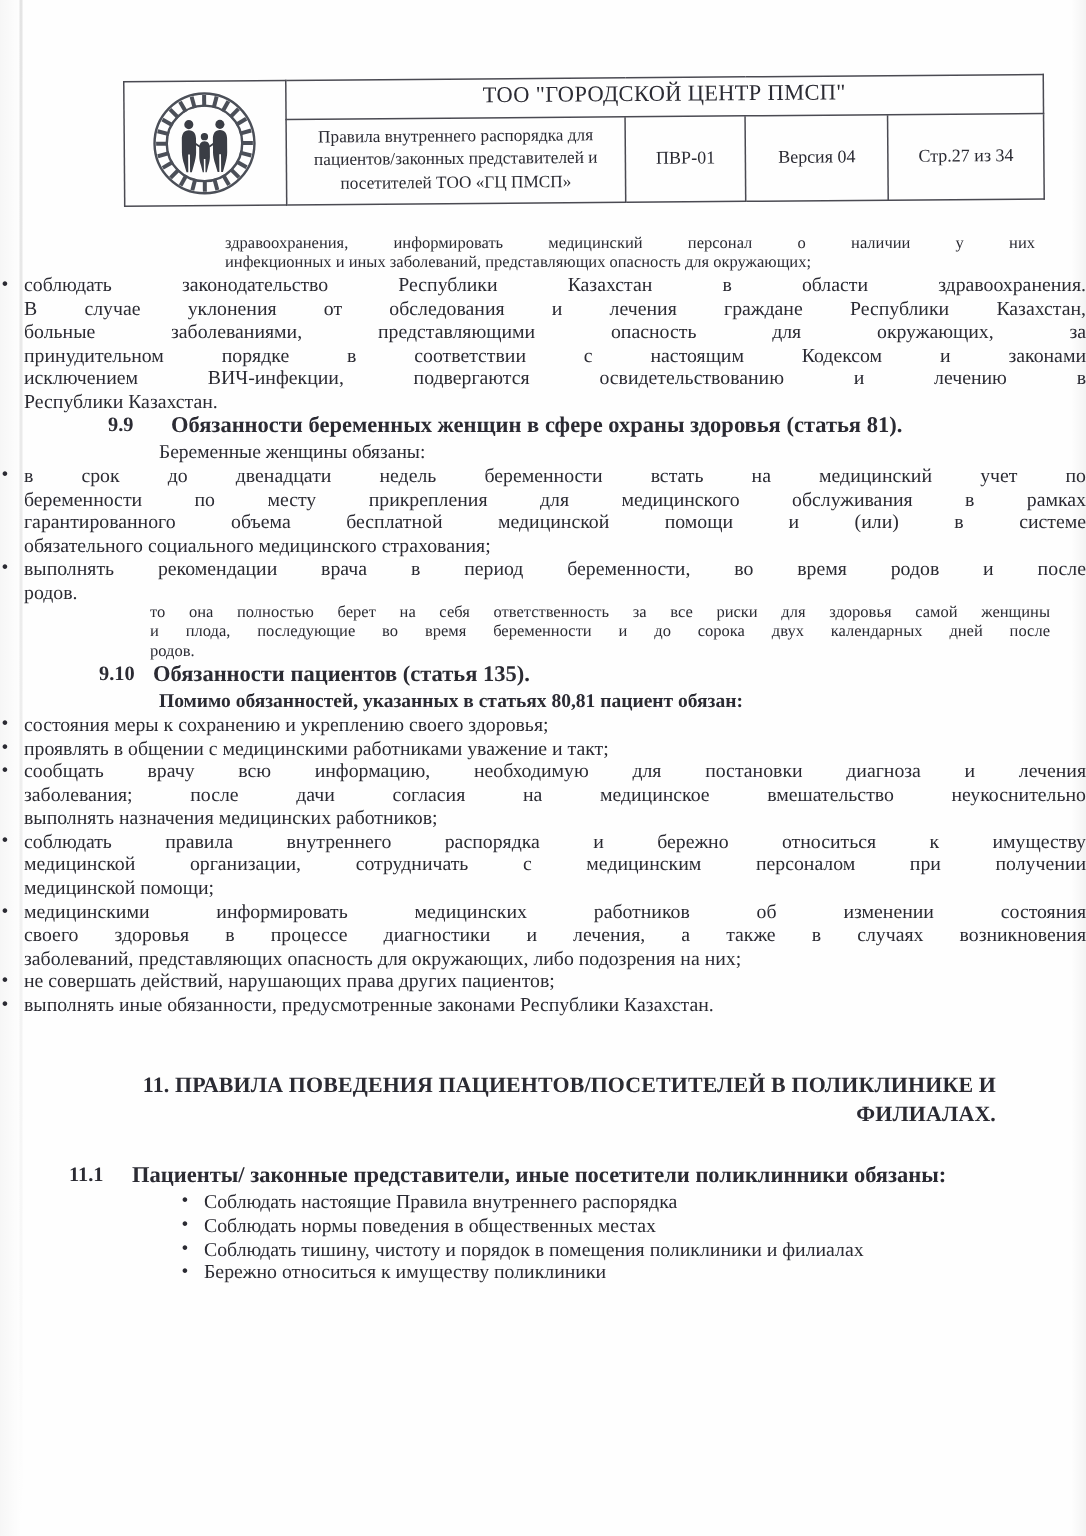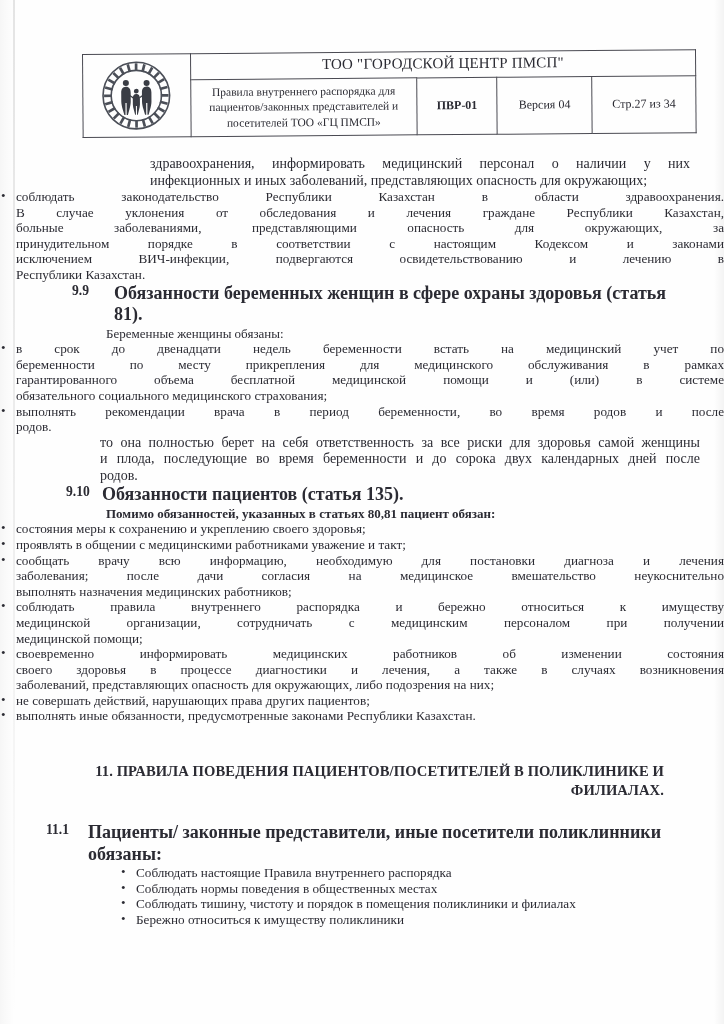--- a/index.html
+++ b/index.html
@@ -77,37 +77,37 @@
     text-align: center;
     font-size: 11.5px;
     line-height: 1.35;
     padding: 4px 8px !important;
   }
   .code-cell, .version-cell, .pages-cell {
     text-align: center;
     font-size: 12px;
     white-space: nowrap;
   }
-  .code-cell { width: 76px; font-weight: bold; }
+  .code-cell { width: 76px; }
   .version-cell { width: 92px; margin-top: 34px; }
   .pages-cell { width: 100px; }
 
   .logo-svg { display: block; margin: 0 auto; }
 
   
   .content {
     position: absolute;
     left: 0;
     top: 156px;
     width: 724px;
   }
   .cont-para {
     margin: 0 34px 0 150px;
     text-align: justify;
-    font-size: 14px;
+    font-size: 11px;
     line-height: 1.18;
   }
 
   ul.doc-list {
     list-style: none;
     margin: 0;
     padding: 0;
   }
   ul.doc-list > li {
     position: relative;
@@ -125,21 +125,21 @@
     font-size: 13px;
     color: #2b2b33;
   }
 
   .lvl1 { margin-left: 118px; margin-right: 30px; }
   .lvl2 { margin-left: 133px; margin-right: 30px; }
   .lvl3 { margin-left: 155px; margin-right: 40px; }
 
   .sec-head {
     font-weight: bold;
-    font-size: 18px;
+    font-size: 15px;
     line-height: 1.2;
   }
   .sec-row {
     display: flex;
     align-items: flex-start;
     margin-left: 72px;
     margin-right: 30px;
   }
   .sec-num {
     flex: 0 0 auto;
@@ -305,21 +305,21 @@
         <span class="justify-line">сообщать врачу всю информацию, необходимую для постановки диагноза и лечения</span>
         <span class="justify-line">заболевания; после дачи согласия на медицинское вмешательство неукоснительно</span>
         <span class="justify-last">выполнять назначения медицинских работников;</span>
       </li>
       <li>
         <span class="justify-line">соблюдать правила внутреннего распорядка и бережно относиться к имуществу</span>
         <span class="justify-line">медицинской организации, сотрудничать с медицинским персоналом при получении</span>
         <span class="justify-last">медицинской помощи;</span>
       </li>
       <li>
-        <span class="justify-line">своевременно информировать медицинских работников об изменении состояния</span>
+        <span class="justify-line">медицинскими информировать медицинских работников об изменении состояния</span>
         <span class="justify-line">своего здоровья в процессе диагностики и лечения, а также в случаях возникновения</span>
         <span class="justify-last">заболеваний, представляющих опасность для окружающих, либо подозрения на них;</span>
       </li>
       <li>
         <span class="justify-last">не совершать действий, нарушающих права других пациентов;</span>
       </li>
       <li>
         <span class="justify-last">выполнять иные обязанности, предусмотренные законами Республики Казахстан.</span>
       </li>
     </ul>

